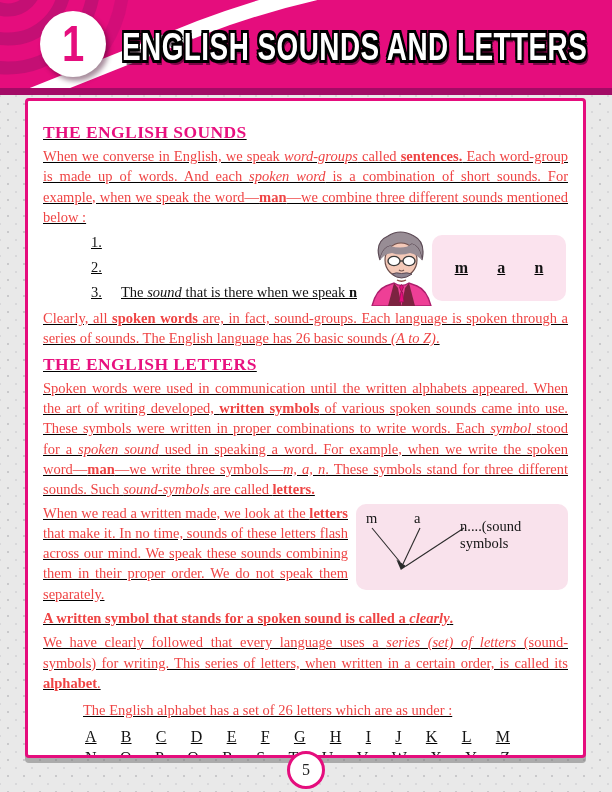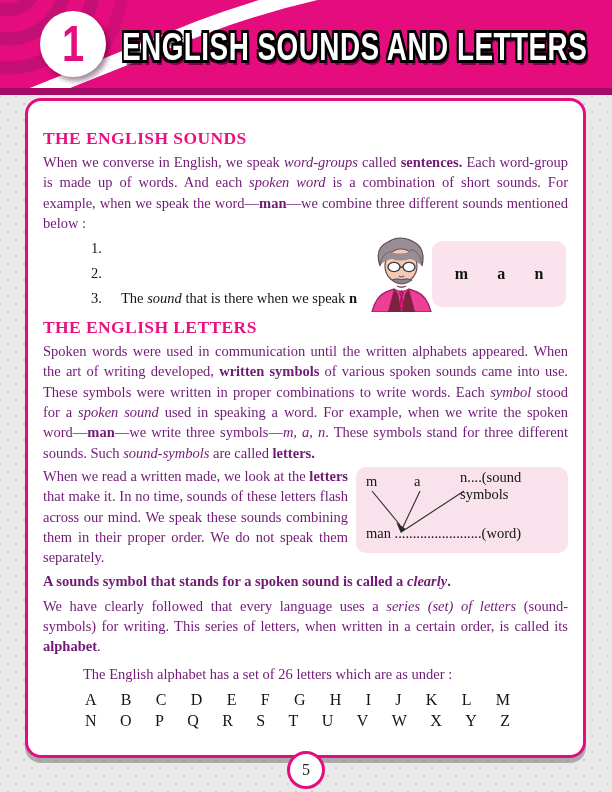--- a/index.html
+++ b/index.html
@@ -39,38 +39,38 @@
     transform:scale(.93,1.3); transform-origin:left center;
     text-shadow:
       -2px -2px 0 #000, 2px -2px 0 #000, -2px 2px 0 #000, 2px 2px 0 #000,
       -2px 0 0 #000, 2px 0 0 #000, 0 -2px 0 #000, 0 2px 0 #000,
       3px 4px 0 rgba(40,0,25,.55);
   }
 
   
   .page-box {
     position:absolute; left:25px; top:98px; width:561px; height:660px;
-    background:#fff; border:3px solid #e50d7d; border-radius:16px;
+    background:#fff; border:3px solid #e50d7d; border-radius:4px;
     box-shadow:0 5px 0 rgba(110,110,110,.5);
-    padding:22px 15px 4px 15px; overflow:hidden; z-index:2;
+    padding:16px 15px 4px 15px; overflow:hidden; z-index:2;text-decoration:underline;
   }
   .page-num-circle {
     position:absolute; left:287px; top:751px; width:38px; height:38px;
     background:#fff; border:3px solid #e50d7d; border-radius:50%;
     display:flex; align-items:center; justify-content:center; z-index:4;
     font-size:16px; color:#222;
   }
 
   
   .section-heading {
     color:#e8117f; font-size:17.5px; font-weight:bold;
     letter-spacing:.4px; margin:5px 0 3px 0;
   }
   .body-p {
-    font-size:14.5px; line-height:1.4; text-align:justify; color:#701a75;
+    font-size:14.5px; line-height:1.4; text-align:justify; color:#ef4444;
     margin:2px 0;
   }
   .seg-i { font-style:italic; }
   .seg-b { font-weight:bold; }
   .seg-bi { font-weight:bold; font-style:italic; }
   .bold-line { font-weight:bold; text-align:left; margin:4px 0; }
   .indent-line { text-align:left; padding-left:40px; margin:7px 0; }
 
   
   .sounds-row { display:flex; margin:3px 0 2px 0; }
@@ -87,21 +87,21 @@
 
   
   .letters-wrap { margin:3px 0; }
   .diagram {
     float:right; width:212px; height:86px; background:#f9e2ec;
     border-radius:10px; position:relative; margin:1px 0 2px 8px;
     font-size:14.5px; color:#141414;
   }
   .diagram .d-m { position:absolute; left:10px;  top:6px; }
   .diagram .d-a { position:absolute; left:58px;  top:6px; }
-  .diagram .d-n { position:absolute; left:104px; top:2px; }
+  .diagram .d-n { position:absolute; left:104px; top:14px; }
   .diagram .d-word { position:absolute; left:10px; top:58px; }
   .diagram svg { position:absolute; left:0; top:0; }
 
   
   .alpha-row {
     display:flex; justify-content:space-between;
     padding:0 58px 0 42px; font-size:16px; color:#141414; margin:3px 0;
   }
 </style>
 </head>
@@ -159,43 +159,43 @@
         <path d="M31 62 L29 72 L34 72 L32.5 62 Z" fill="#e50d7d" stroke="#90114f" stroke-width=".8"></path>
       </svg>
       <div class="man-box">
         <span>m</span>
         <span>a</span>
         <span>n</span>
       </div>
     </div>
   </div>
 
+  <p class="body-p"><span>Clearly, all </span><span class="seg-b">spoken words</span><span> are, in fact, sound-groups. Each language is spoken through a series of sounds.  The English language has 26 basic sounds </span><span class="seg-i">(A to Z)</span><span>.</span></p>
 
   <div class="section-heading">THE ENGLISH LETTERS</div>
   <p class="body-p"><span>Spoken words were used in communication until the written alphabets appeared. When the art of writing developed, </span><span class="seg-b">written symbols</span><span> of various spoken sounds came into use. These symbols were written in proper combinations to write words. Each </span><span class="seg-i">symbol</span><span> stood for a </span><span class="seg-i">spoken sound</span><span> used  in speaking a word. For example, when we write the spoken word—</span><span class="seg-b">man</span><span>—we write three symbols—</span><span class="seg-i">m, a, n</span><span>. These symbols stand for three different sounds. Such </span><span class="seg-i">sound-symbols</span><span> are called </span><span class="seg-b">letters.</span></p>
 
   <div class="letters-wrap">
     <div class="diagram">
       <svg width="212" height="86" viewBox="0 0 212 86">
         <g stroke="#2b2b2b" stroke-width="1.1" fill="none">
           <path d="M16 24 L44 58"></path>
           <path d="M64 24 L47 60"></path>
           <path d="M108 24 L50 62"></path>
         </g>
         <polygon points="41,55 50,63 44,66" fill="#2b2b2b" transform="rotate(-8 45 60)"></polygon>
       </svg>
       <span class="d-m">m</span>
       <span class="d-a">a</span>
       <span class="d-n">n....(sound symbols</span>
-      <span class="d-word">man ........................(word)</span>
     </div>
     <p class="body-p"><span>When we read a written made, we look at the </span><span class="seg-b">letters</span><span> that make it. In no time, sounds of these letters flash across our mind. We speak these sounds combining them in their proper order. We do not speak them separately.</span></p>
   </div>
 
-  <p class="body-p bold-line"><span class="seg-b">A sounds symbol that stands for a spoken sound is called a </span><span class="seg-bi">clearly</span><span class="seg-b">.</span></p>
+  <p class="body-p bold-line"><span class="seg-b">A written symbol that stands for a spoken sound is called a </span><span class="seg-bi">clearly</span><span class="seg-b">.</span></p>
 
   <p class="body-p"><span>We have clearly followed that every language uses a </span><span class="seg-i">series (set) of letters</span><span> (sound- symbols) for writing. This series of letters, when written in a certain order, is called its </span><span class="seg-b">alphabet</span><span>.</span></p>
   <p class="body-p indent-line">The English alphabet has a set of 26 letters which are as under :</p>
 
   <div class="alpha-row">
       <span>A</span>
       <span>B</span>
       <span>C</span>
       <span>D</span>
       <span>E</span>

